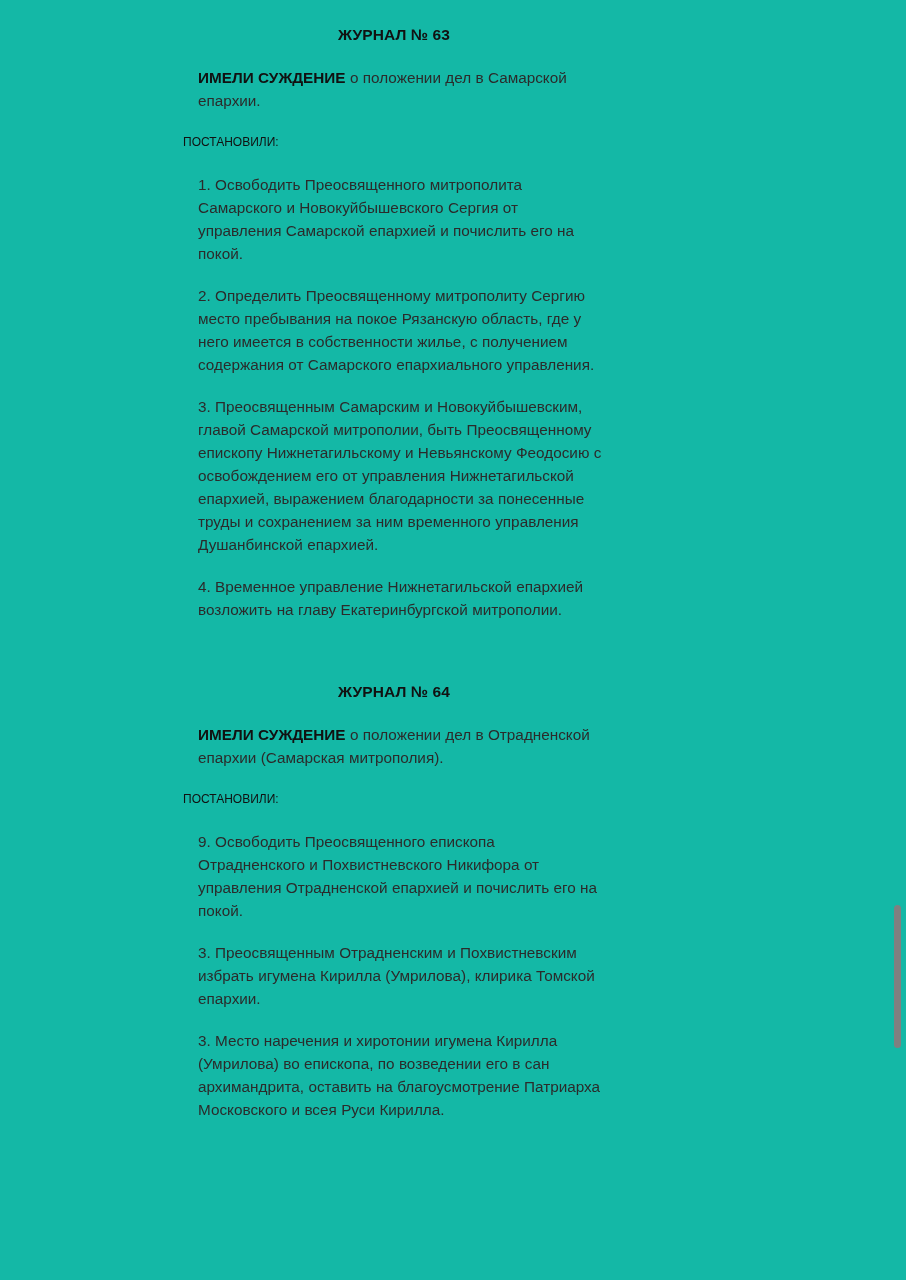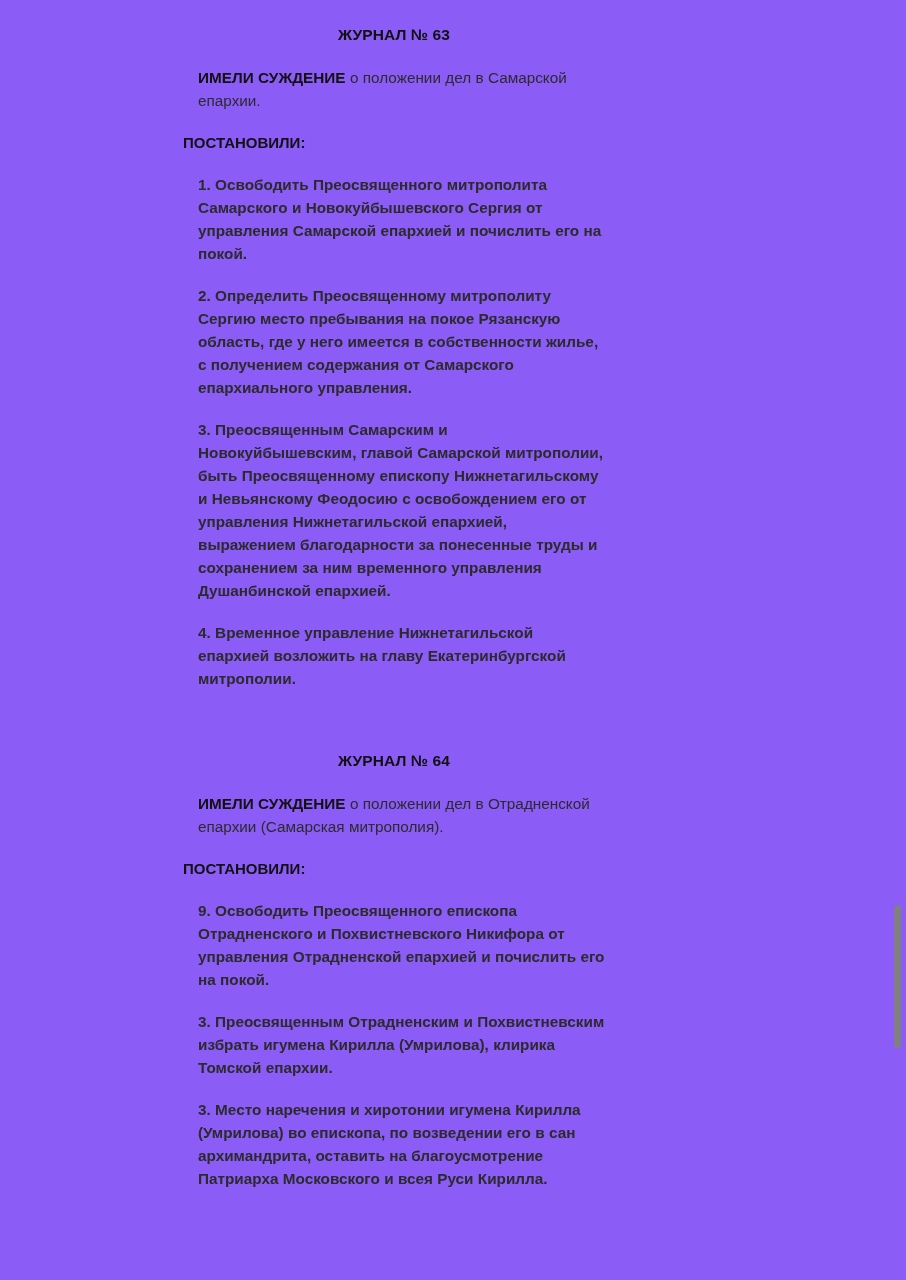--- a/index.html
+++ b/index.html
@@ -15,21 +15,21 @@
     overflow: hidden;
     position: relative;
   }
 
   .page {
     position: absolute;
     top: 0;
     left: 0;
     width: 906px;
     height: 1280px;
-    background: #8b5cf6;
+    background: #14b8a6;
     overflow: hidden;
   }
 
   .column {
     position: absolute;
     left: 183px;
     top: 0;
     width: 422px;
   }
 
@@ -63,30 +63,29 @@
   .para.tight {
     margin-bottom: 19px;
   }
 
   .lead-label {
     font-weight: bold;
     color: #111111;
   }
 
   .resolution-label {
-    font-size: 15px;
+    font-size: 12px;
     line-height: 23px;
-    font-weight: bold;
+    font-weight: normal;
     color: #111111;
     margin: 0 0 19px 0;
   }
 
   .items .para {
     margin-bottom: 19px;
-    font-weight: bold;
   }
 
   .items .para:last-child {
     margin-bottom: 0;
   }
 
   
   .scrollbar-track {
     position: absolute;
     top: 0;

